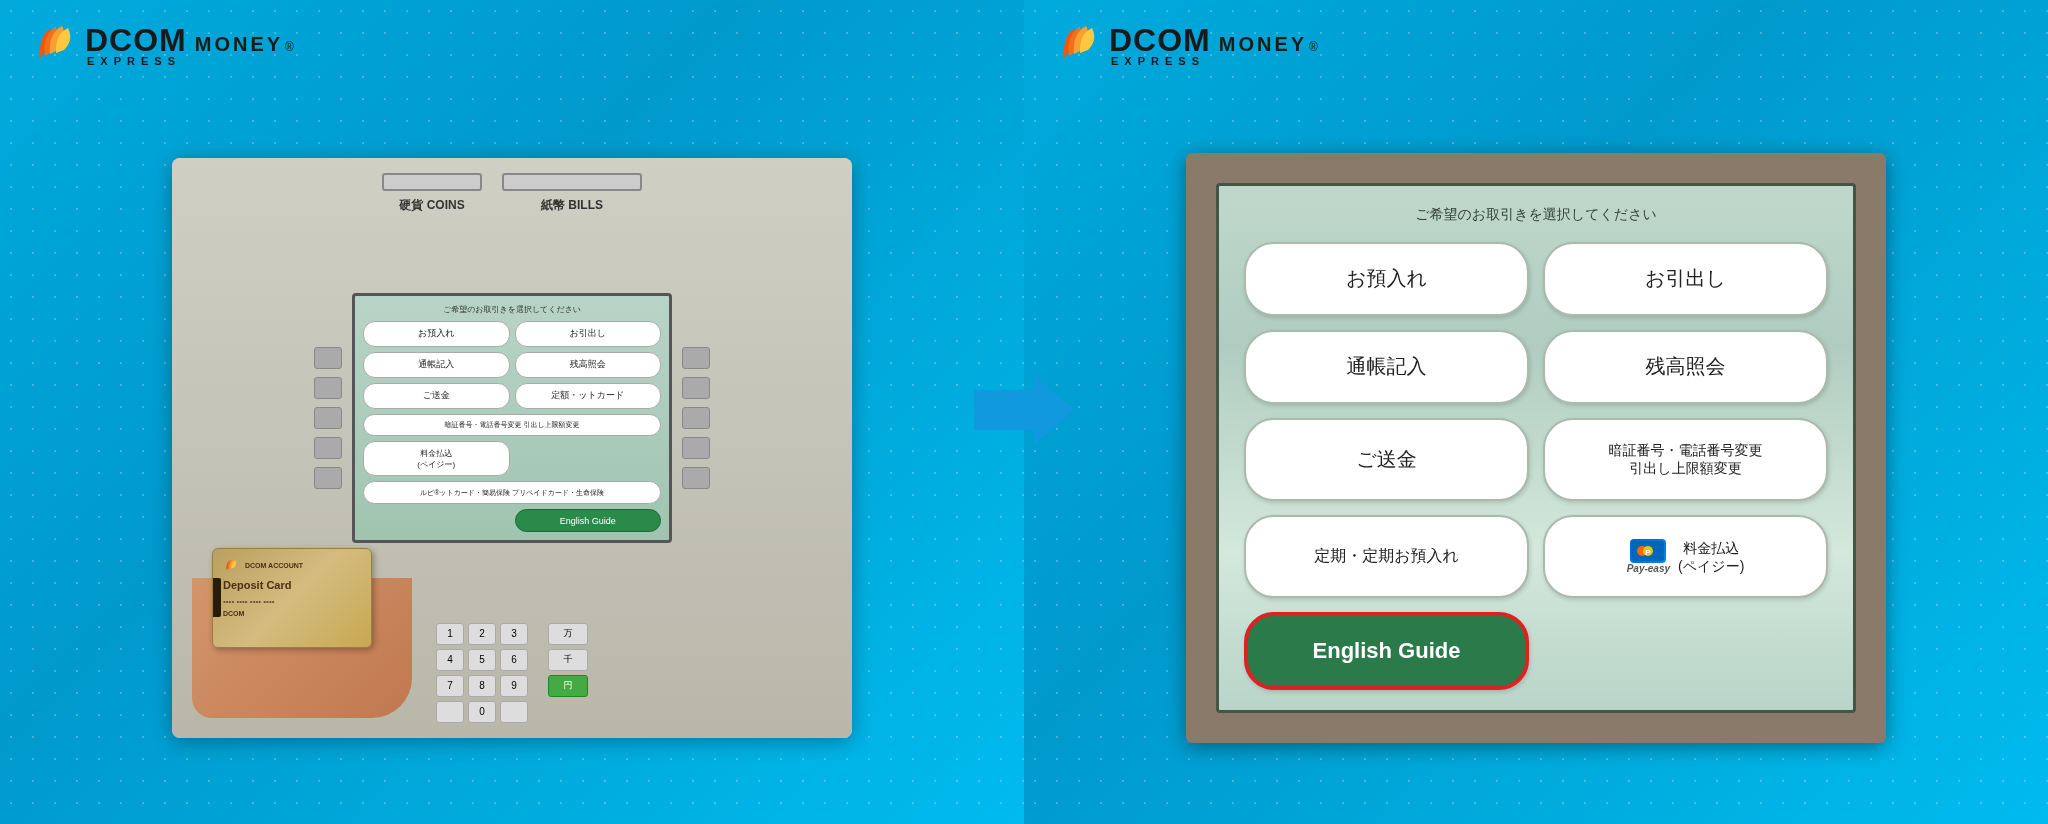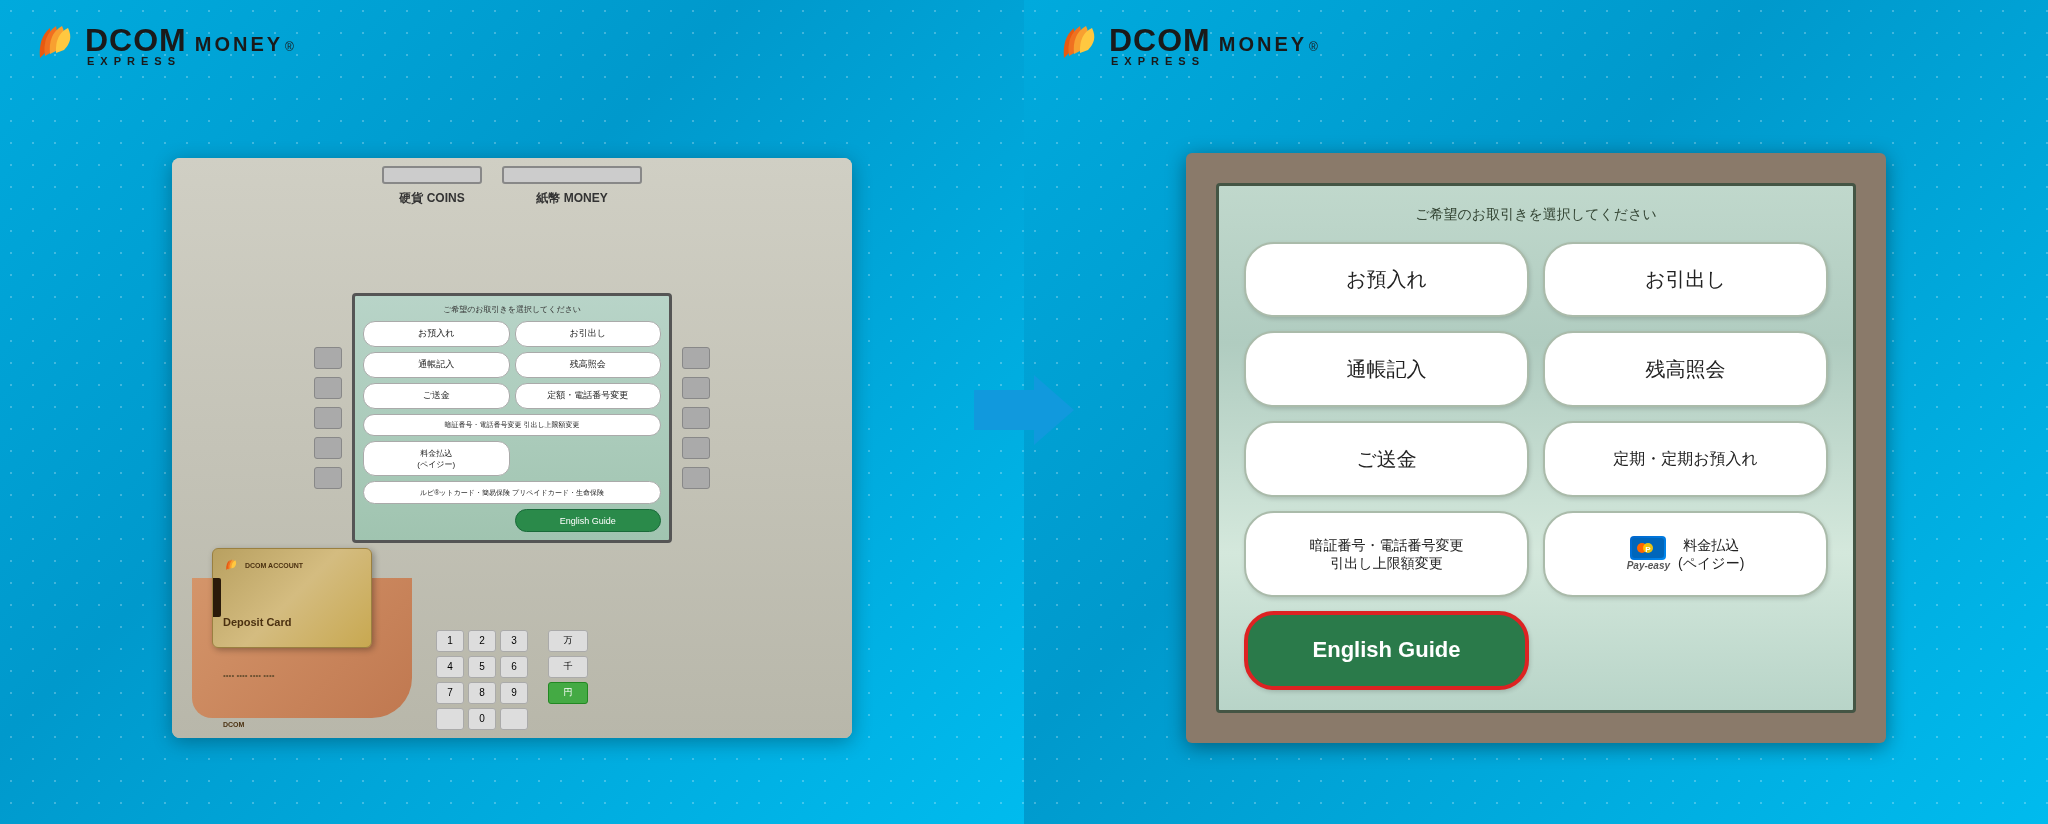--- a/index.html
+++ b/index.html
@@ -85,21 +85,21 @@
 
     
     .atm-machine {
       width: 100%;
       height: 100%;
       background: linear-gradient(180deg, #d0cfc4 0%, #b8b7aa 100%);
       position: relative;
       display: flex;
       flex-direction: column;
       align-items: center;
-      padding: 8px;
+      padding: 15px;
     }
 
     .atm-top-section {
       display: flex;
       width: 100%;
       justify-content: center;
       gap: 20px;
       margin-bottom: 10px;
     }
 
@@ -212,21 +212,20 @@
       background: linear-gradient(135deg, #b8a060 0%, #d4bc80 50%, #c8a850 100%);
       border-radius: 6px;
       border: 1px solid #9a8040;
       display: flex;
       flex-direction: column;
       padding: 8px 10px;
       box-shadow: 2px 2px 6px rgba(0,0,0,0.3);
       position: absolute;
       top: -30px;
       left: 20px;
-      gap: 37px;
     }
 
     .card-logo-area {
       display: flex;
       align-items: center;
       gap: 4px;
       margin-bottom: 4px;
     }
 
     .card-stripe {
@@ -398,42 +397,42 @@
     <div class="atm-photo">
       <div class="atm-machine">
 
         <div class="atm-top-section">
           <div style="text-align:center;">
             <div style="background:#ccc;border:2px solid #888;border-radius:3px;height:18px;width:100px;margin-bottom:4px;"></div>
             <span style="font-size:12px;font-weight:bold;color:#333;">硬貨 COINS</span>
           </div>
           <div style="text-align:center;">
             <div style="background:#ccc;border:2px solid #888;border-radius:3px;height:18px;width:140px;margin-bottom:4px;"></div>
-            <span style="font-size:12px;font-weight:bold;color:#333;">紙幣 MONEY</span>
+            <span style="font-size:12px;font-weight:bold;color:#333;">紙幣 BILLS</span>
           </div>
         </div>
 
         <div class="atm-middle">
           <div class="atm-side-buttons">
             <div class="atm-side-btn"></div>
             <div class="atm-side-btn"></div>
             <div class="atm-side-btn"></div>
             <div class="atm-side-btn"></div>
             <div class="atm-side-btn"></div>
           </div>
 
           <div class="atm-screen-small">
             <div class="atm-screen-header-small">ご希望のお取引きを選択してください</div>
             <div class="atm-screen-grid-small">
               <div class="atm-btn-small">お預入れ</div>
               <div class="atm-btn-small">お引出し</div>
               <div class="atm-btn-small">通帳記入</div>
               <div class="atm-btn-small">残高照会</div>
               <div class="atm-btn-small">ご送金</div>
-              <div class="atm-btn-small">定額・電話番号変更</div>
+              <div class="atm-btn-small">定額・ットカード</div>
               <div class="atm-btn-small full-width" style="font-size:7px;">暗証番号・電話番号変更 引出し上限額変更</div>
               <div class="atm-btn-small pay-easy">料金払込<br>(ペイジー)</div>
               <div class="atm-btn-small full-width" style="font-size:7px;">ルビ®ットカード・簡易保険 プリペイドカード・生命保険</div>
               <div class="atm-btn-small green">English Guide</div>
             </div>
           </div>
 
           <div class="atm-side-buttons">
             <div class="atm-side-btn"></div>
             <div class="atm-side-btn"></div>
@@ -522,23 +521,23 @@
 
         <div class="screen-btn-grid">
 
           <div class="screen-btn">お預入れ</div>
           <div class="screen-btn">お引出し</div>
 
           <div class="screen-btn">通帳記入</div>
           <div class="screen-btn">残高照会</div>
 
           <div class="screen-btn">ご送金</div>
+          <div class="screen-btn small-text">暗証番号・電話番号変更<br>引出し上限額変更</div>
+
           <div class="screen-btn" style="font-size:16px;">定期・定期お預入れ</div>
-
-          <div class="screen-btn small-text">暗証番号・電話番号変更<br>引出し上限額変更</div>
           <div class="screen-btn pay-easy-btn">
             <div class="pay-easy-logo">
               <div class="pay-easy-icon">
                 <svg width="32" height="20" viewBox="0 0 32 20">
                   <rect width="32" height="20" rx="3" fill="#0066bb"></rect>
                   <circle cx="10" cy="10" r="5" fill="#ff6600"></circle>
                   <circle cx="16" cy="10" r="5" fill="#ffcc00" opacity="0.9"></circle>
                   <text x="16" y="14" font-size="8" fill="white" text-anchor="middle" font-weight="bold">P</text>
                 </svg>
               </div>

